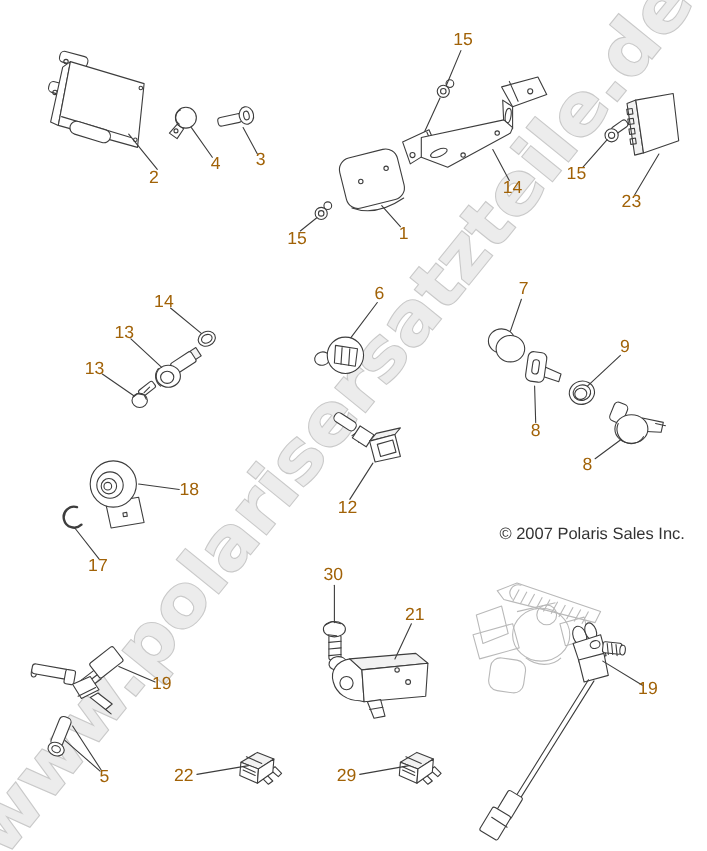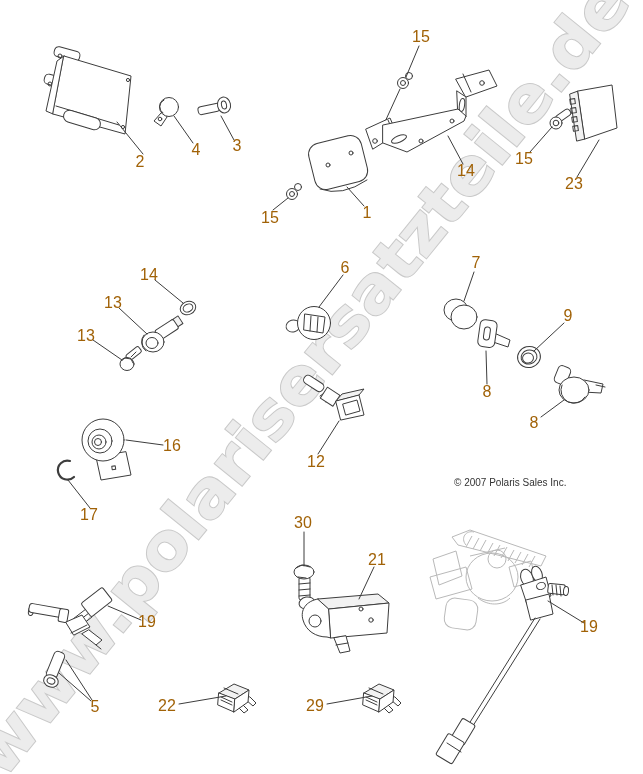--- a/index.html
+++ b/index.html
@@ -8,21 +8,21 @@
   #lineart{position:absolute;left:0;top:0;}
   .p{stroke:#3d3d3d;stroke-width:1;fill:none;stroke-linejoin:round;stroke-linecap:round;}
   .pf{fill:#ffffff;}
   .ps{fill:#f2f2f2;}
   .p2{stroke:#3d3d3d;stroke-width:2.2;fill:none;stroke-linecap:round;}
   .carb{stroke:#b9b9b9;stroke-width:1;fill:none;stroke-linejoin:round;}
   .wm{font-family:"DejaVu Sans",sans-serif;font-weight:bold;font-size:64px;
       fill:#ecechec;fill:#ececec;stroke:#c9c9c9;stroke-width:2;paint-order:stroke;}
   .callout{position:absolute;transform:translate(-50%,-50%);font-size:16px;color:#a16207;
            white-space:nowrap;}
-  .copyright{position:absolute;font-size:10px;color:#333;white-space:nowrap;}
+  .copyright{position:absolute;font-size:15px;color:#333;white-space:nowrap;}
 </style>
 </head>
 <body>
 
 <div id="stage">
 
   <svg id="lineart" width="643" height="774" viewBox="0 0 643 774">
 
     <text class="wm" transform="translate(318,392) rotate(-51)" text-anchor="middle" textLength="1000" lengthAdjust="spacingAndGlyphs">www.polarisersatzteile.de</text>
 
@@ -308,21 +308,21 @@
   <div class="callout" style="left:574px;top:184px">23</div>
   <div class="callout" style="left:149px;top:275px">14</div>
   <div class="callout" style="left:113px;top:303px">13</div>
   <div class="callout" style="left:86px;top:336px">13</div>
   <div class="callout" style="left:345px;top:268px">6</div>
   <div class="callout" style="left:476px;top:263px">7</div>
   <div class="callout" style="left:568px;top:316px">9</div>
   <div class="callout" style="left:487px;top:392px">8</div>
   <div class="callout" style="left:534px;top:423px">8</div>
   <div class="callout" style="left:316px;top:462px">12</div>
-  <div class="callout" style="left:172px;top:446px">16</div>
+  <div class="callout" style="left:172px;top:446px">18</div>
   <div class="callout" style="left:89px;top:515px">17</div>
   <div class="callout" style="left:303px;top:523px">30</div>
   <div class="callout" style="left:377px;top:560px">21</div>
   <div class="callout" style="left:147px;top:622px">19</div>
   <div class="callout" style="left:95px;top:707px">5</div>
   <div class="callout" style="left:167px;top:706px">22</div>
   <div class="callout" style="left:315px;top:706px">29</div>
   <div class="callout" style="left:589px;top:627px">19</div>
 
   <div class="copyright" style="left:454px;top:477px">© 2007 Polaris Sales Inc.</div>

